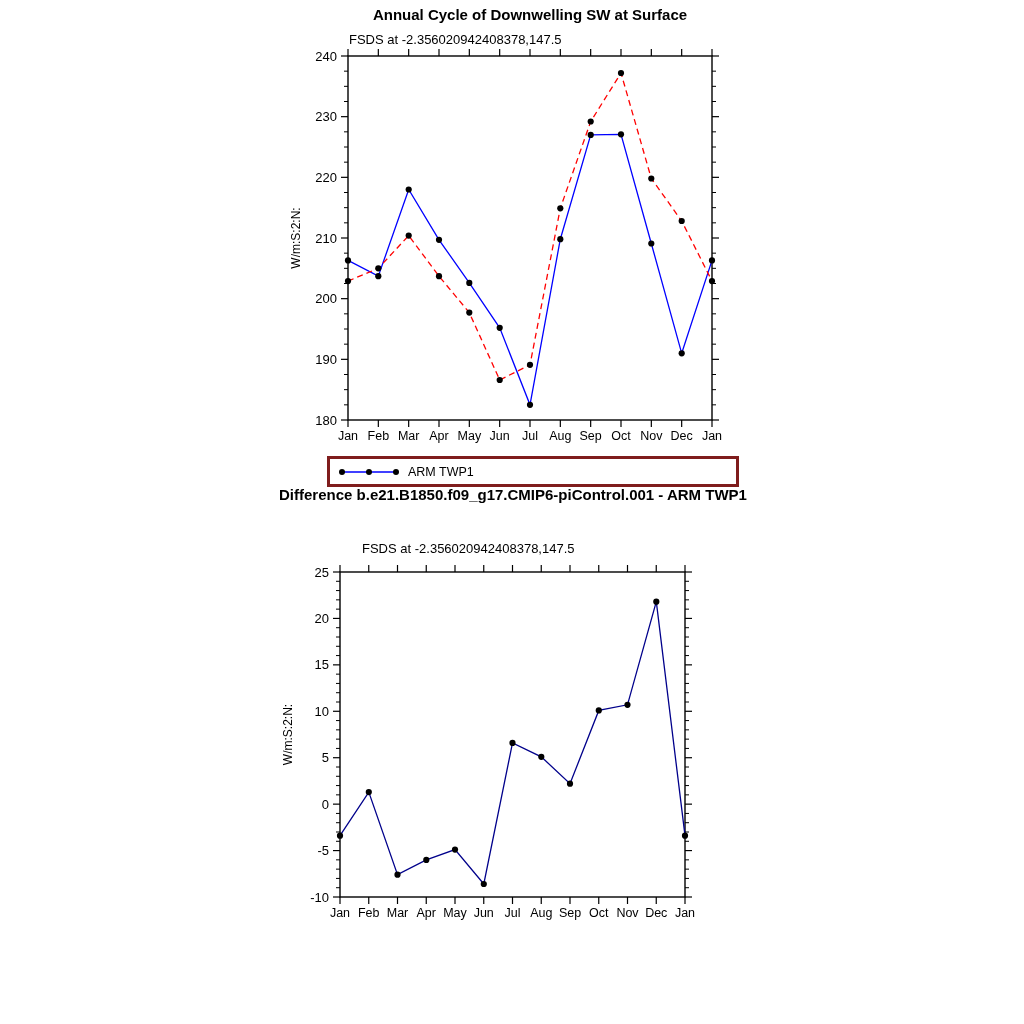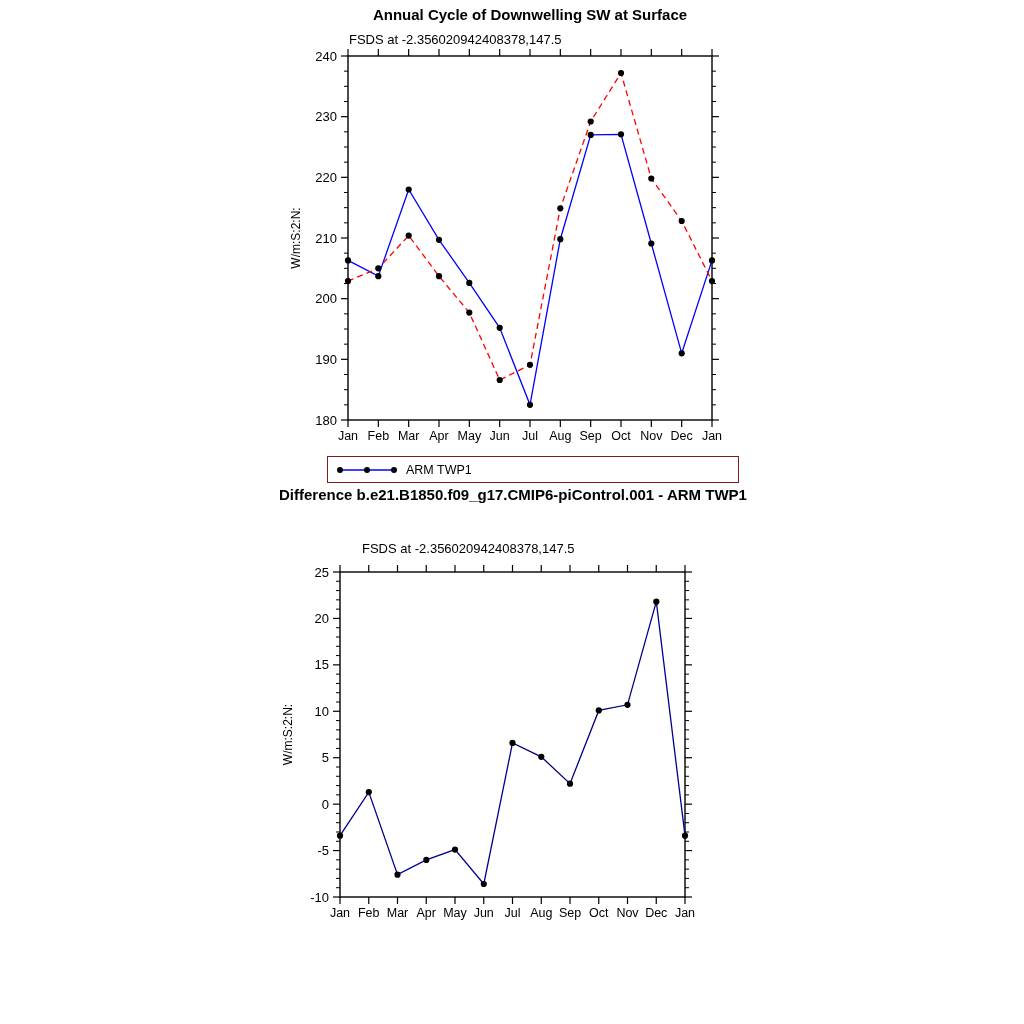--- a/index.html
+++ b/index.html
@@ -12,21 +12,21 @@
   .chart-title {
     position: absolute; font-weight: bold; font-size: 15px;
     text-align: center; white-space: nowrap;
   }
   .chart-subtitle {
     position: absolute; font-size: 13px; white-space: nowrap;
   }
   svg { position: absolute; overflow: visible; }
   svg text { font-family: "Liberation Sans", sans-serif; fill: #000; }
   .legend {
-    position: absolute; border: 1px solid #7f1d1d; background: #fff;
+    position: absolute; border: 3px solid #7f1d1d; background: #fff;
     padding: 2px 0; box-sizing: border-box;
   }
   .legend-row { display: flex; align-items: center; height: 21px; padding: 0 8px; }
   .legend-sample { position: static; flex: 0 0 auto; }
   .legend-label { font-size: 12.5px; margin-left: 8px; white-space: nowrap; }
 </style>
 </head>
 <body>
 
 <div class="page">

